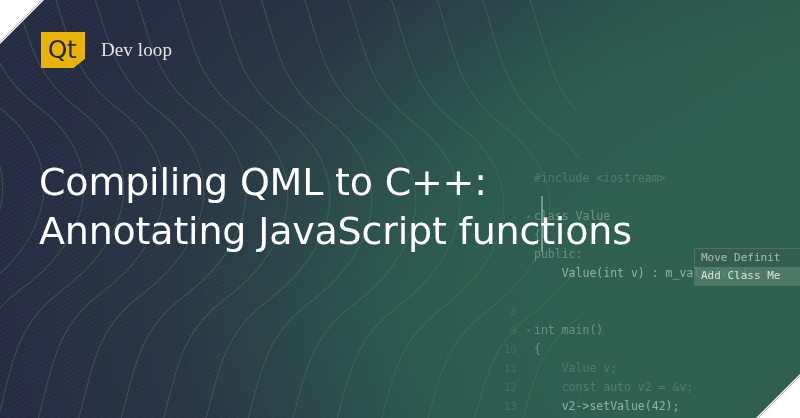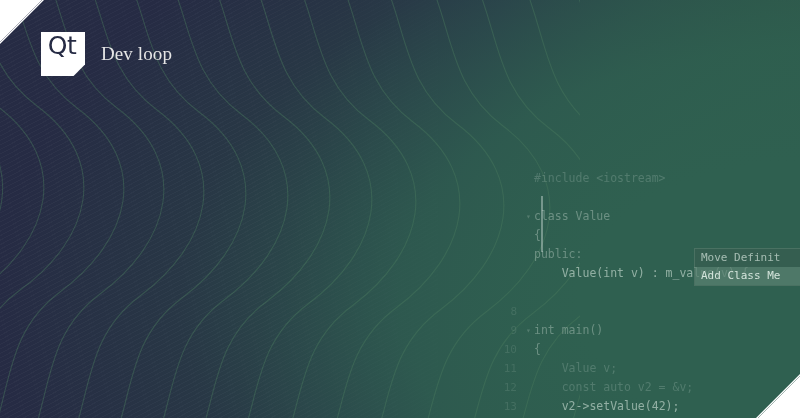--- a/index.html
+++ b/index.html
@@ -142,25 +142,25 @@
     position: absolute;
     left: 41px;
     top: 32px;
     display: flex;
     align-items: center;
     gap: 16px;
   }
   .qt-logo {
     position: relative;
     width: 44px;
-    height: 44px;
-    background: #ffffff;
+    height: 36px;
+    background: #eab308;
     clip-path: polygon(0 0, 100% 0, 100% 74%, 74% 100%, 0 100%);
     display: flex;
-    align-items: flex-start;
+    align-items: center;
     justify-content: center;
   }
   .qt-logo .qt-text {
     font-family: "DejaVu Sans", sans-serif;
     font-size: 25px;
     font-weight: 400;
     color: #262b44;
     letter-spacing: -0.5px;
     transform: translate(-1px, -1px);
   }
@@ -255,17 +255,21 @@
       <div class="ctx-item selected">Add Class Me</div>
     </div>
 
   <div class="header">
     <div class="qt-logo">
       <span class="qt-text">Qt</span>
     </div>
     <span class="brand-sub">Dev loop</span>
   </div>
 
+  <div class="title-block">
+    <div class="title-line">Compiling QML to C++:</div>
+    <div class="title-line">Annotating JavaScript functions</div>
+  </div>
 
   <div class="wedge wedge-tl"></div>
   <div class="wedge wedge-br"></div>
 
 </div>
 
 </body></html>

